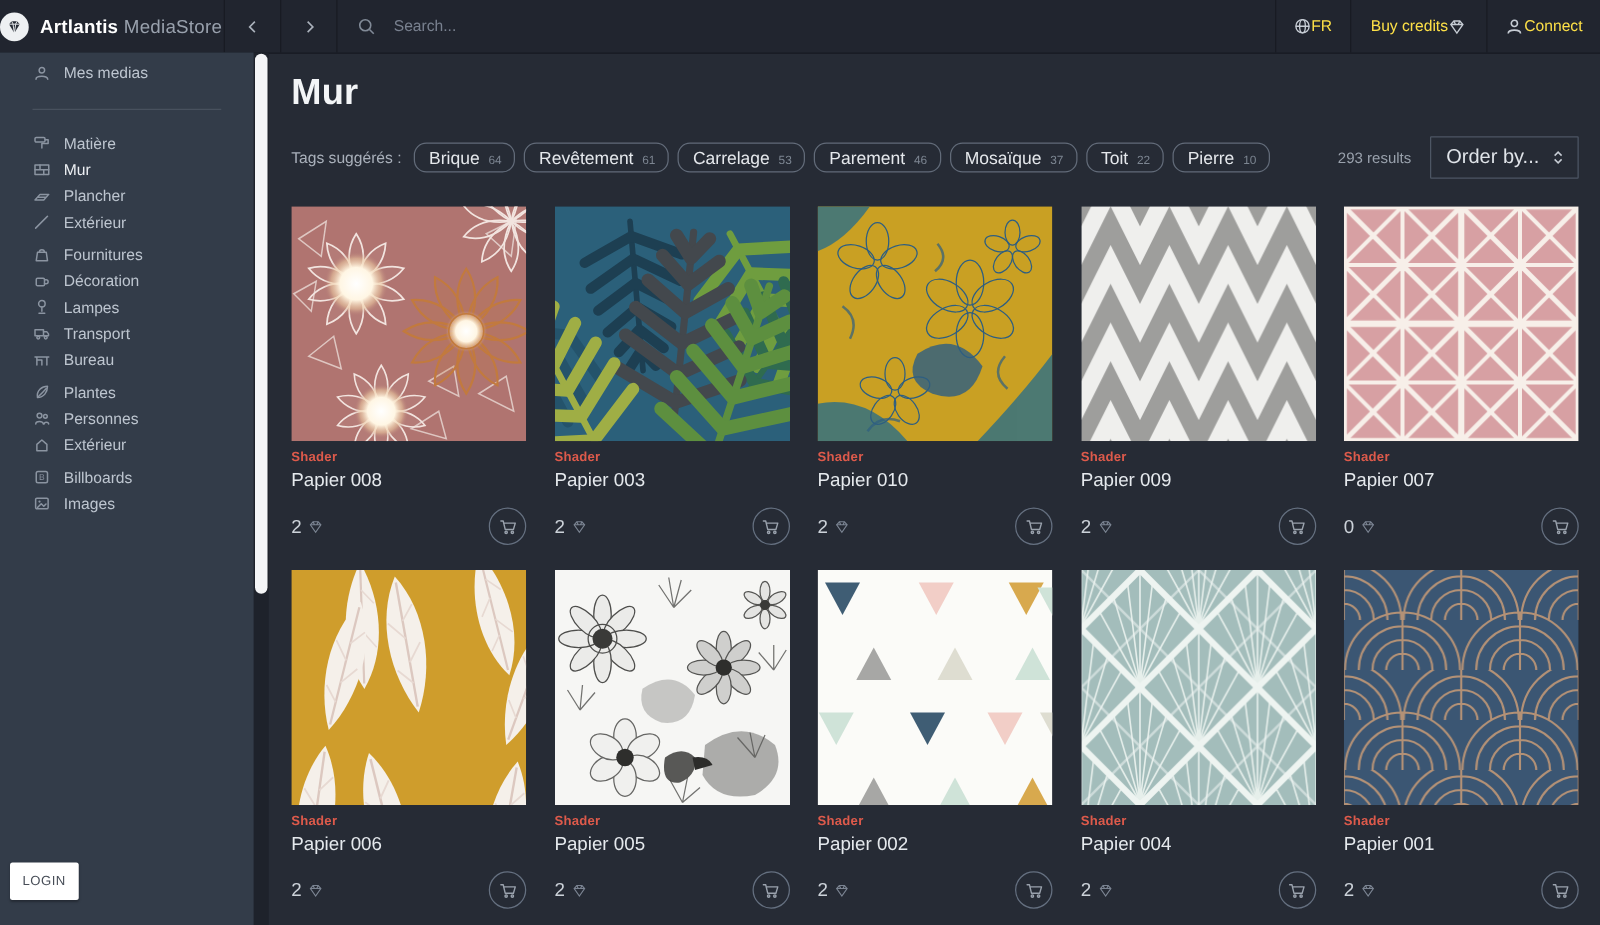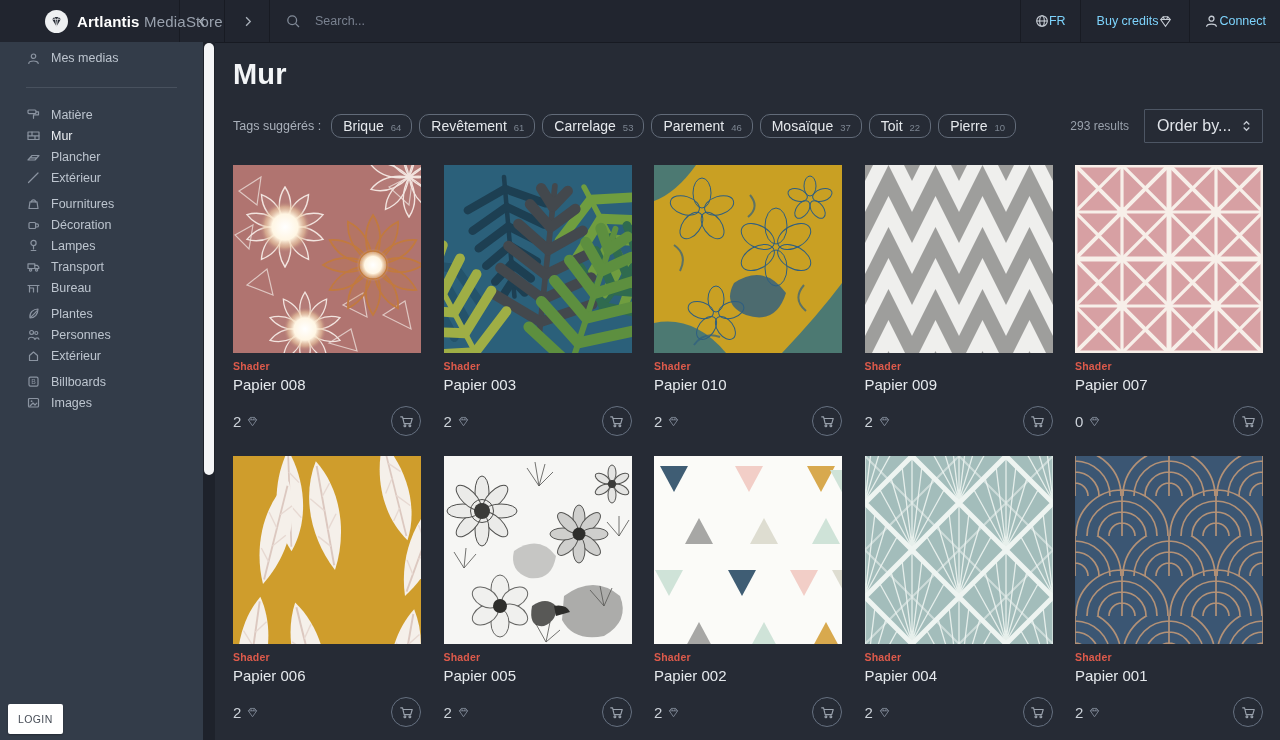--- a/index.html
+++ b/index.html
@@ -8,48 +8,48 @@
     background:#262b35;font-family:"Liberation Sans","DejaVu Sans",sans-serif;
     -webkit-font-smoothing:antialiased;
   }
   svg{display:block}
   
   .topbar{
     position:absolute;left:0;top:0;right:0;height:42px;
     background:#21252f;border-bottom:1px solid #171a22;
     display:flex;align-items:stretch;color:#d9dde3;
   }
-  .brand{width:180px;display:flex;align-items:center;gap:9px;padding-left:45px;box-sizing:border-box;border-right:1px solid #181b23;}
+  .brand{width:180px;display:flex;align-items:center;gap:9px;box-sizing:border-box;border-right:1px solid #181b23;}
   .logo-circle{width:23px;height:23px;border-radius:50%;background:#eef0f2;display:flex;align-items:center;justify-content:center;flex:none;}
   .brand-text{font-size:15px;white-space:nowrap;letter-spacing:.2px;}
   .brand-text b{color:#ffffff;font-weight:700;}
   .brand-text span{color:#99a1ad;font-weight:400;}
   .navbtn{width:45px;border-right:1px solid #181b23;display:flex;align-items:center;justify-content:center;background:none;border-top:none;border-bottom:none;border-left:none;cursor:pointer;padding:0;}
   .search{flex:1;display:flex;align-items:center;gap:12px;padding-left:16px;}
   .search input{
     background:transparent;border:none;outline:none;color:#cfd4db;
     font-size:12.5px;font-family:inherit;width:300px;
   }
   .search input::placeholder{color:#79818f;}
   .tb-right{display:flex;align-items:stretch;}
-  .tb-item{display:flex;align-items:center;gap:0;padding:0 14px;border-left:1px solid #181b23;font-size:12.5px;color:#7dd3fc;cursor:pointer;white-space:nowrap;}
+  .tb-item{display:flex;align-items:center;gap:0;padding:0 14px;border-left:1px solid #181b23;font-size:12.5px;color:#fde047;cursor:pointer;white-space:nowrap;}
   .tb-item.credits{padding:0 16px;}
   
   .sidebar{
     position:absolute;left:0;top:42px;bottom:0;width:203px;background:#333c49;
     padding-top:4px;box-sizing:border-box;
   }
   .nav-item{height:21px;display:flex;align-items:center;gap:11px;padding-left:26px;color:#bdc5cf;font-size:12.5px;cursor:pointer;white-space:nowrap;}
   .nav-item.first{height:24px;margin-bottom:2px;}
   .nav-item.active{color:#eceff3;}
   .nav-icon{width:14px;display:flex;justify-content:center;flex:none;}
   .nav-divider{border-top:1px solid #48515e;margin:17px 26px 16px 26px;}
   .nav-group{margin-bottom:5px;padding:0;}
   .login-btn{
-    position:absolute;left:8px;bottom:6px;background:#ffffff;color:#474d57;
+    position:absolute;left:8px;bottom:20px;background:#ffffff;color:#474d57;
     font-size:10.5px;letter-spacing:.4px;padding:9px 10px;border:none;border-radius:2px;cursor:pointer;
     font-family:inherit;box-shadow:0 1px 2px rgba(0,0,0,.3);
   }
   
   .side-scroll{position:absolute;left:203px;top:42px;bottom:0;width:12px;background:#1e222b;}
   .side-scroll .thumb{position:absolute;left:1px;top:1px;width:10px;height:432px;background:#f4f5f7;border-radius:5px;cursor:pointer;}
   
   .main{position:absolute;left:215px;top:42px;right:0;bottom:0;padding:8px 17px 0 18px;box-sizing:border-box;overflow:hidden;}
   .page-title{margin:8px 0 0 0;font-size:29px;font-weight:700;color:#f3f5f7;letter-spacing:.2px;}
   .toolbar{margin-top:18px;display:flex;align-items:center;}

